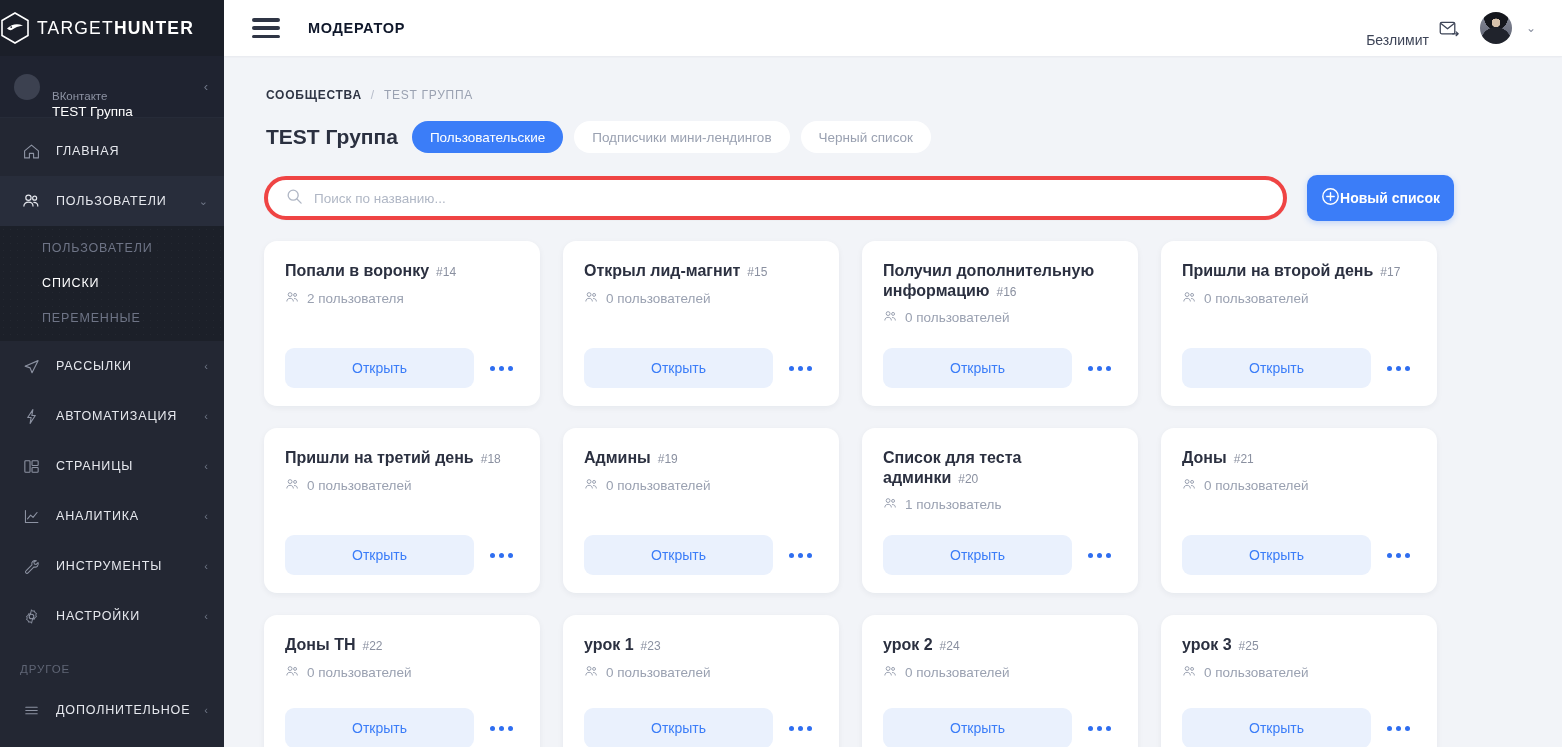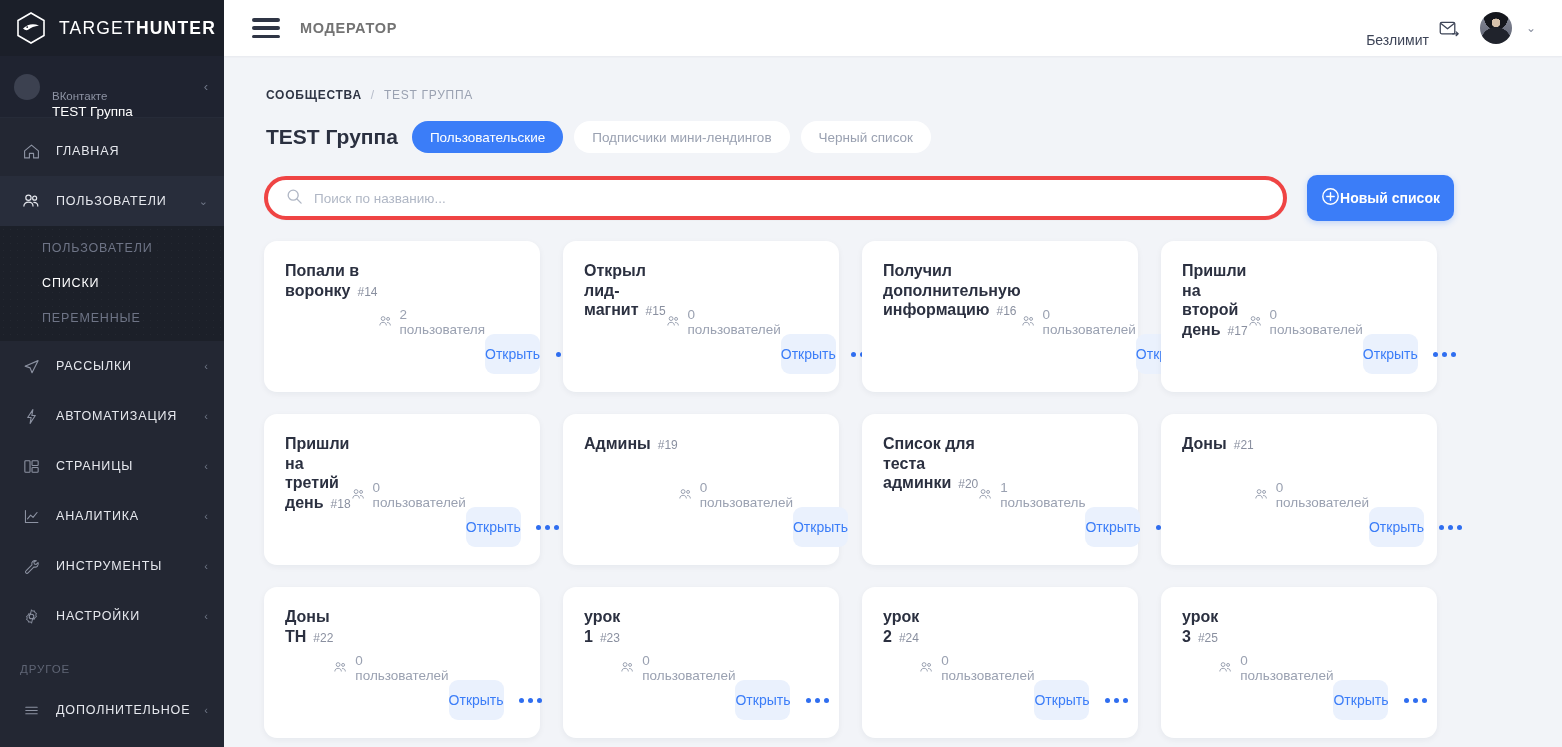--- a/index.html
+++ b/index.html
@@ -15,22 +15,21 @@
 
   
   .sidebar {
     width: 224px; min-width: 224px; height: 747px;
     background: #232733;
     display: flex; flex-direction: column;
     position: relative; z-index: 5;
   }
   .brand {
     height: 56px; background: #1b1f29;
-    display: flex; align-items: center; gap: 13px;
-    padding-left: 16px;
+    display: flex; align-items: center; gap: 7px;
   }
   .brand-logo { width: 30px; height: 32px; flex: 0 0 auto; }
   .brand-text {
     color: #ffffff; font-size: 17.5px; letter-spacing: 1.2px;
     font-weight: 300; white-space: nowrap;
   }
   .brand-text b { font-weight: 700; }
 
   .account {
     height: 62px; background: #1f2330;
@@ -98,21 +97,21 @@
     box-shadow: 0 1px 2px rgba(16,24,40,.05);
     position: relative; z-index: 3;
   }
   .burger {
     width: 28px; height: 20px; cursor: pointer;
     display: flex; flex-direction: column; justify-content: space-between;
     margin-right: 20px;
   }
   .burger span { display: block; height: 3.5px; background: #2f3545; border-radius: 2px; }
   .topbar-title {
-    font-size: 14.5px; font-weight: 700; letter-spacing: 0.7px; color: #737373;
+    font-size: 14.5px; font-weight: 700; letter-spacing: 0.7px; color: #0f172a; margin-left: 8px;
   }
   .topbar-right { margin-left: auto; display: flex; align-items: center; gap: 10px; }
   .plan { font-size: 14px; color: #3d4457; margin-top: 24px; }
   .mail-icon { color: #3d4457; display: flex; align-items: center; }
   .user-avatar {
     width: 32px; height: 32px; border-radius: 50%;
     background: #6b6f7d;
     background-image:
       radial-gradient(circle at 50% 34%, #d8c3ad 0 16%, transparent 17%),
       radial-gradient(circle at 50% 95%, #20232c 0 44%, transparent 45%),
@@ -176,21 +175,21 @@
   .grid {
     display: grid;
     grid-template-columns: repeat(4, 276px);
     gap: 22px 23px;
     padding: 20px 0 40px 0;
   }
   .card {
     background: #ffffff; border-radius: 13px;
     box-shadow: 0 2px 6px rgba(24,33,57,.055);
     padding: 20px 20px 18px 21px;
-    display: flex; flex-direction: row;
+    display: flex; flex-direction: column;
     min-height: 151px;
   }
   .card-head { line-height: 1.22; }
   .card-title {
     font-size: 16px; font-weight: 700; color: #2b3040;
     display: inline;
   }
   .card-num {
     font-size: 12px; color: #8a90a0; font-weight: 400;
     margin-left: 7px; white-space: nowrap;

